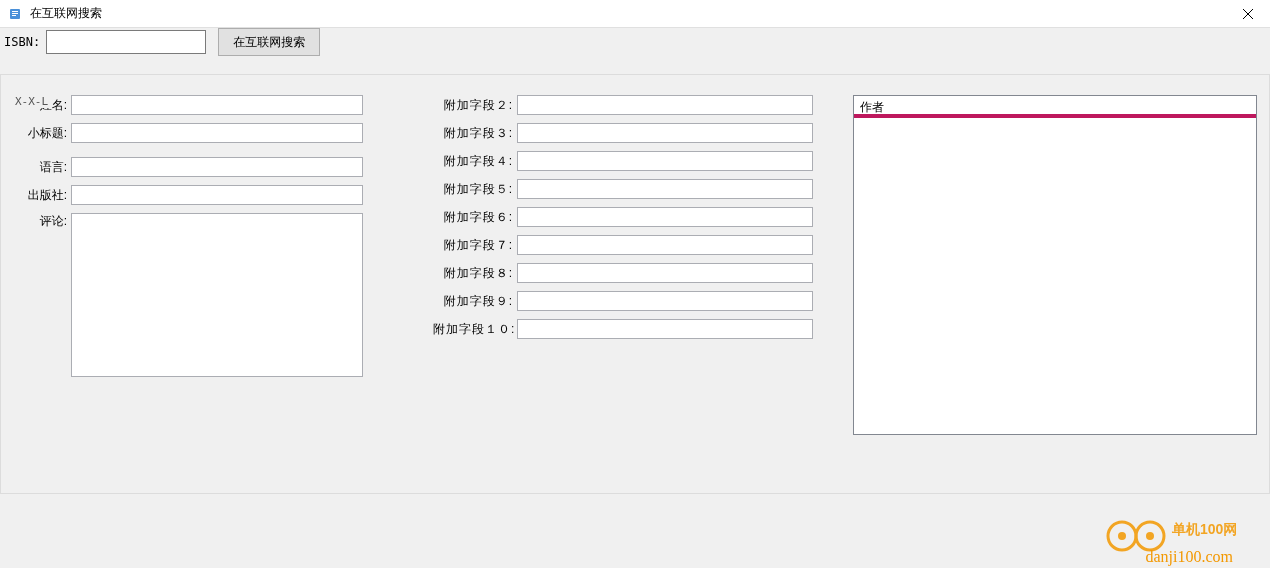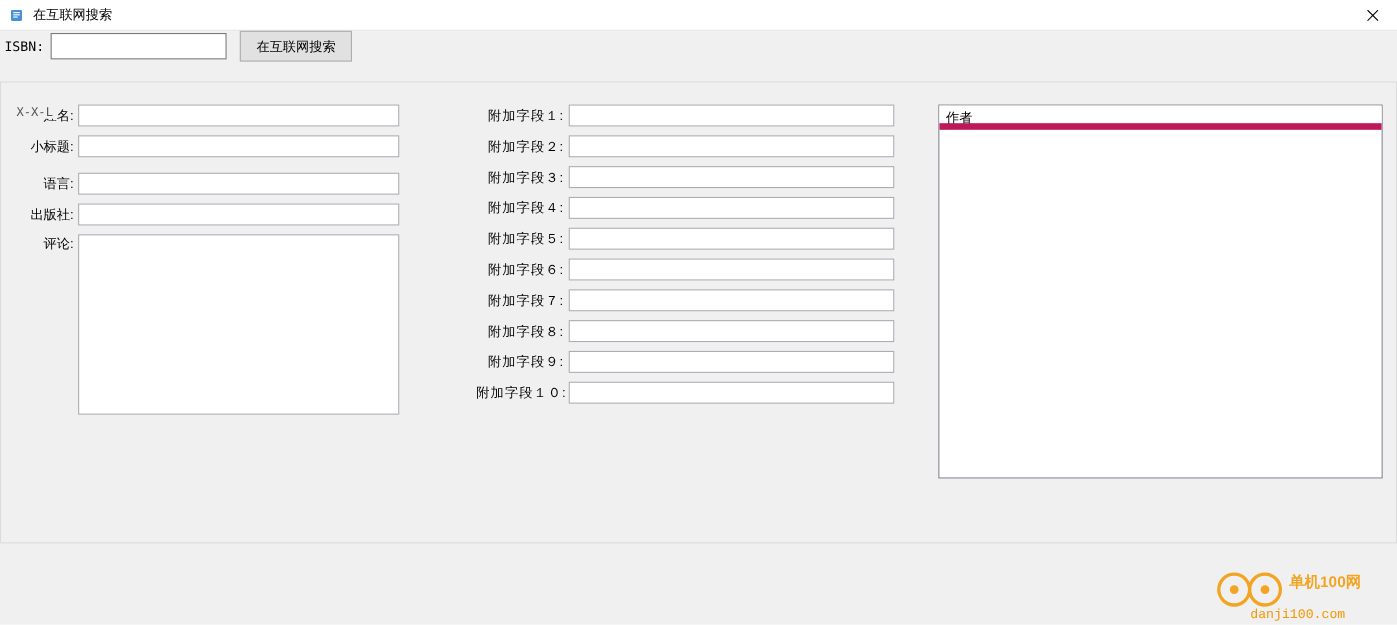--- a/index.html
+++ b/index.html
@@ -131,21 +131,21 @@
     .field-row.textarea-row { align-items: flex-start; }
     .gap-row { height: 6px; }
     .listbox {
       width: 100%;
       height: 340px;
       border: 1px solid #828790;
       background: #fff;
     }
     .listbox-header {
       height: 22px;
-      border-bottom: 6px solid #be185d;
+      border-bottom: 4px solid #be185d;
       padding: 3px 6px;
       font-size: 12px;
       background: #fff;
     }
     .footer-buttons {
       position: absolute;
       right: 12px;
       bottom: 10px;
       display: flex;
       gap: 8px;
@@ -165,26 +165,26 @@
     .watermark {
       position: absolute;
       right: 30px;
       bottom: 14px;
       pointer-events: none;
       opacity: 0.85;
     }
     .watermark svg { display: block; }
     .watermark-text {
       position: absolute;
-      right: 47px;
+      right: 37px;
       bottom: 2px;
-      font-size: 12px;
+      font-size: 16px;
       color: #f39800;
       pointer-events: none;
-      font-family: Liberation Mono, monospace;
+      font-family: Liberation Serif, serif;
     }
   </style>
 </head>
 <body>
 
 <div class="titlebar">
   <span class="titlebar-icon">
     <svg width="16" height="16" viewBox="0 0 16 16">
         <rect x="2" y="3" width="10" height="10" fill="#4a90d9" rx="1"></rect>
         <rect x="4" y="5" width="6" height="1" fill="#fff"></rect>
@@ -233,24 +233,20 @@
           <input class="text-input" type="text" value="" style="">
         </div>
         <div class="field-row textarea-row">
           <span class="field-label">评论:</span>
           <textarea class="textarea-input" style=""></textarea>
         </div>
       </div>
 
       <div class="col-mid" id="mid-col">
           <div class="field-row">
-            <span class="field-label">附加字段１:</span>
-            <input class="text-input" type="text" style="">
-          </div>
-          <div class="field-row">
             <span class="field-label">附加字段２:</span>
             <input class="text-input" type="text" style="">
           </div>
           <div class="field-row">
             <span class="field-label">附加字段３:</span>
             <input class="text-input" type="text" style="">
           </div>
           <div class="field-row">
             <span class="field-label">附加字段４:</span>
             <input class="text-input" type="text" style="">

